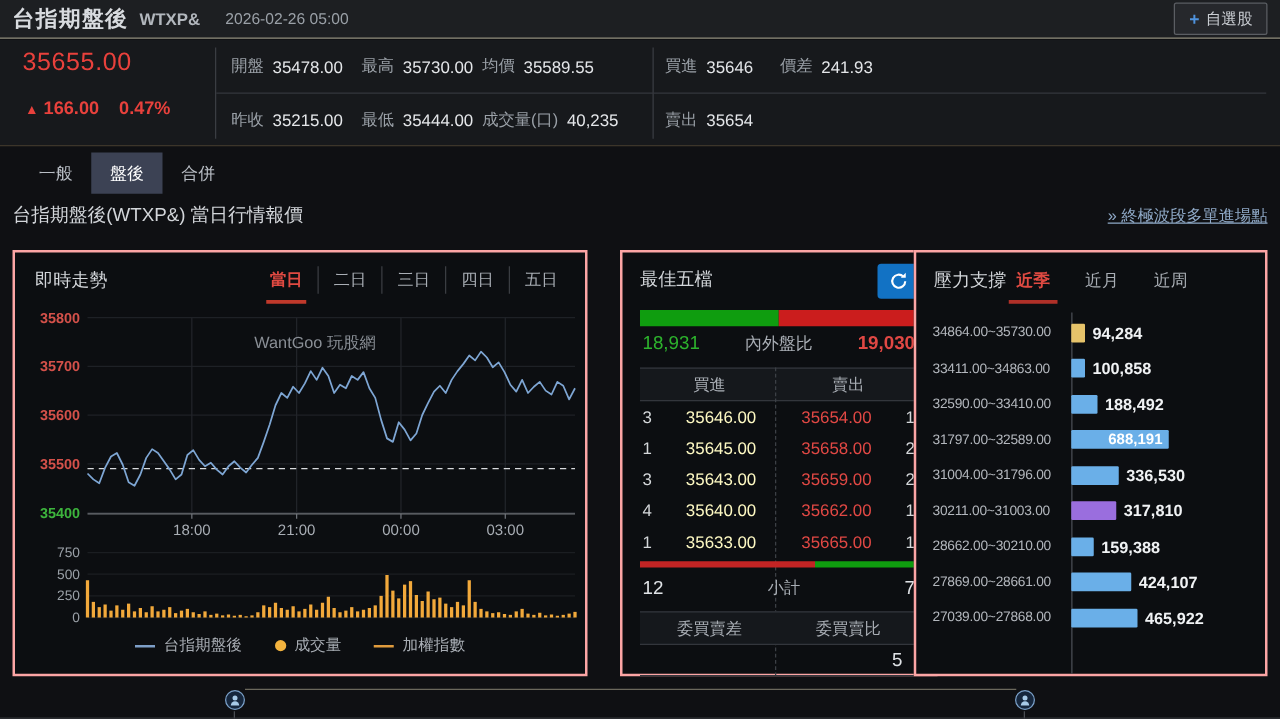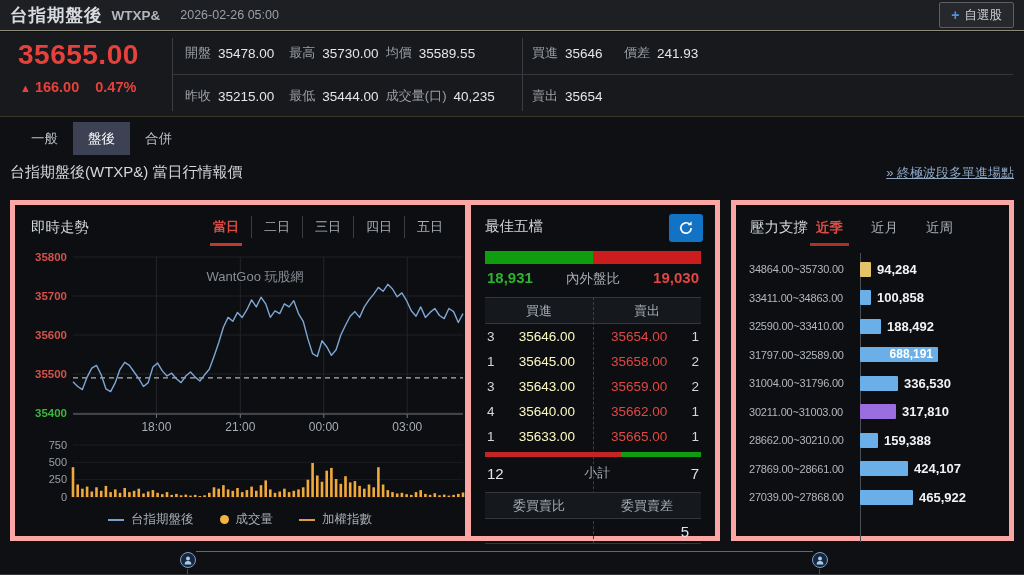--- a/index.html
+++ b/index.html
@@ -13,21 +13,21 @@
 .app-title{font-size:17.5px;font-weight:bold;color:#d8dbdf;letter-spacing:1px}
 .symbol{font-size:13.5px;color:#b2b7bd;margin-left:9px;font-weight:bold}
 .datetime{font-size:12.5px;color:#9aa0a7;margin-left:20px}
 .watchlist-btn{margin-left:auto;height:26px;border:1px solid #5b5e63;background:#26282c;
   color:#c9cdd2;font-size:12.5px;padding:0 11px;display:flex;align-items:center;border-radius:2px;cursor:pointer}
 .watchlist-btn .plus{color:#4f93dd;margin-right:5px;font-weight:bold;font-size:14px}
 
 
 .quote{position:absolute;left:0;top:32px;width:1024px;height:85px;background:#17191c;
   border-bottom:1px solid #3c352a}
-.last-price{position:absolute;left:18px;top:7px;font-size:28px;font-weight:bold;color:#e8413c;letter-spacing:.5px}
+.last-price{position:absolute;left:18px;top:7px;font-size:20px;font-weight:normal;color:#e8413c;letter-spacing:.5px}
 .change-line{position:absolute;left:20px;top:47px;font-size:14.5px;font-weight:bold;color:#e8413c}
 .change-line .arr{font-size:11px;margin-right:4px}
 .change-line .pct{margin-left:16px}
 .qdiv-v1{position:absolute;left:172px;top:6px;width:1px;height:73px;background:#3a3d42}
 .qdiv-v2{position:absolute;left:522px;top:6px;width:1px;height:73px;background:#3a3d42}
 .qdiv-h{position:absolute;left:173px;top:42px;width:840px;height:1px;background:#34373c}
 .qrow{position:absolute;left:173px;width:348px;height:42px;display:flex;align-items:center;padding-left:12px}
 .qrow1{top:0}.qrow2{top:43px}
 .qfield{display:flex;align-items:center}
 .qrow .qfield:nth-child(1){width:108px}
@@ -44,23 +44,23 @@
 .main-tab{min-width:52px;height:33px;display:flex;align-items:center;justify-content:center;
   font-size:13.5px;color:#b9bec5;padding:0 15px;cursor:pointer}
 .main-tab.active{background:#3c4254;color:#fff}
 
 
 .section-row{position:absolute;left:10px;top:163px;width:1004px;display:flex;align-items:baseline}
 .section-title{font-size:15px;font-weight:normal;color:#d3d6da}
 .section-link{margin-left:auto;font-size:13px;color:#8fa9c7;text-decoration:underline;cursor:pointer}
 
 
-.panel{position:absolute;top:200px;height:341px;background:#0c0e11;border:5px solid #fca5a5}
+.panel{position:absolute;top:200px;height:341px;background:#0c0e11;border:2px solid #fca5a5}
 .panel-left{left:10px;width:460px}
-.panel-mid{left:466px;width:254px}
+.panel-mid{left:496px;width:254px}
 .panel-right{left:731px;width:283px}
 
 
 .lp-title{position:absolute;left:16px;top:13px;font-size:14.5px;color:#d3d6da}
 .range-tabs{position:absolute;right:10px;top:11px;display:flex}
 .range-tab{padding:2px 12px;font-size:13px;color:#a9aeb5;border-left:1px solid #3a3d42;cursor:pointer;position:relative}
 .range-tab:first-child{border-left:none}
 .range-tab.active{color:#e04a42;font-weight:bold}
 .range-tab.active::after{content:"";position:absolute;left:9px;right:9px;bottom:-8px;height:3px;background:#c0392b}
 .price-svg{position:absolute;left:8px;top:46px}
@@ -70,21 +70,21 @@
 .leg-item{display:flex;align-items:center}
 .leg-line{width:16px;height:2px;display:inline-block;margin-right:7px}
 .leg-dot{width:9px;height:9px;border-radius:50%;display:inline-block;margin-right:7px}
 
 
 .bf-title{position:absolute;left:14px;top:12px;font-size:14.5px;color:#d3d6da}
 .refresh-btn{position:absolute;right:12px;top:9px;width:34px;height:28px;background:#1272c4;
   border-radius:3px;display:flex;align-items:center;justify-content:center;cursor:pointer}
 .io-bar{position:absolute;left:14px;right:14px;top:46px;height:13px;display:flex}
 .io-text{position:absolute;left:16px;right:16px;top:64px;display:flex;justify-content:space-between;align-items:baseline}
-.io-inner{color:#2db32d;font-weight:bold;font-size:15px}
+.io-inner{color:#2db32d;font-weight:normal;font-size:15px}
 .io-label{color:#a9aeb5;font-size:13.5px}
 .io-outer{color:#e14844;font-weight:bold;font-size:15px}
 .bf-head{position:absolute;left:14px;right:14px;top:92px;height:27px;display:flex;
   border-top:1px solid #33363c;border-bottom:1px solid #33363c;background:#15181c}
 .bf-head>div{flex:1;display:flex;align-items:center;justify-content:center;font-size:13px;color:#a9aeb5}
 .bf-rows{position:absolute;left:0;right:0;top:119px}
 .bf-row{display:grid;grid-template-columns:24px 1fr 1fr 24px;height:25px;align-items:center;
   padding:0 16px;font-size:13.5px}
 .bf-row .bv{color:#d4d7da}
 .bf-row .bp{color:#fef9c3;text-align:right;padding-right:18px}
@@ -407,22 +407,22 @@
   <div class="sub-bar">
     <div id="sub-red" style="width: 63.16%; background: rgb(195, 36, 36);"></div>
     <div id="sub-green" style="flex: 1 1 0%; background: rgb(15, 157, 15);"></div>
   </div>
   <div class="bf-subtotal">
     <span class="stv">12</span>
     <span class="stl">小計</span>
     <span class="stv">7</span>
   </div>
   <div class="bf-head2">
+    <div>委買賣差</div>
     <div>委買賣比</div>
-    <div>委買賣差</div>
   </div>
   <div class="bf-vals">
     <div>5</div>
   </div>
 </div>
 
 <div class="panel panel-right">
   <div class="pp-title">壓力支撐</div>
   <div class="ptabs" id="ptabs">
       <div class="ptab active">近季</div>

